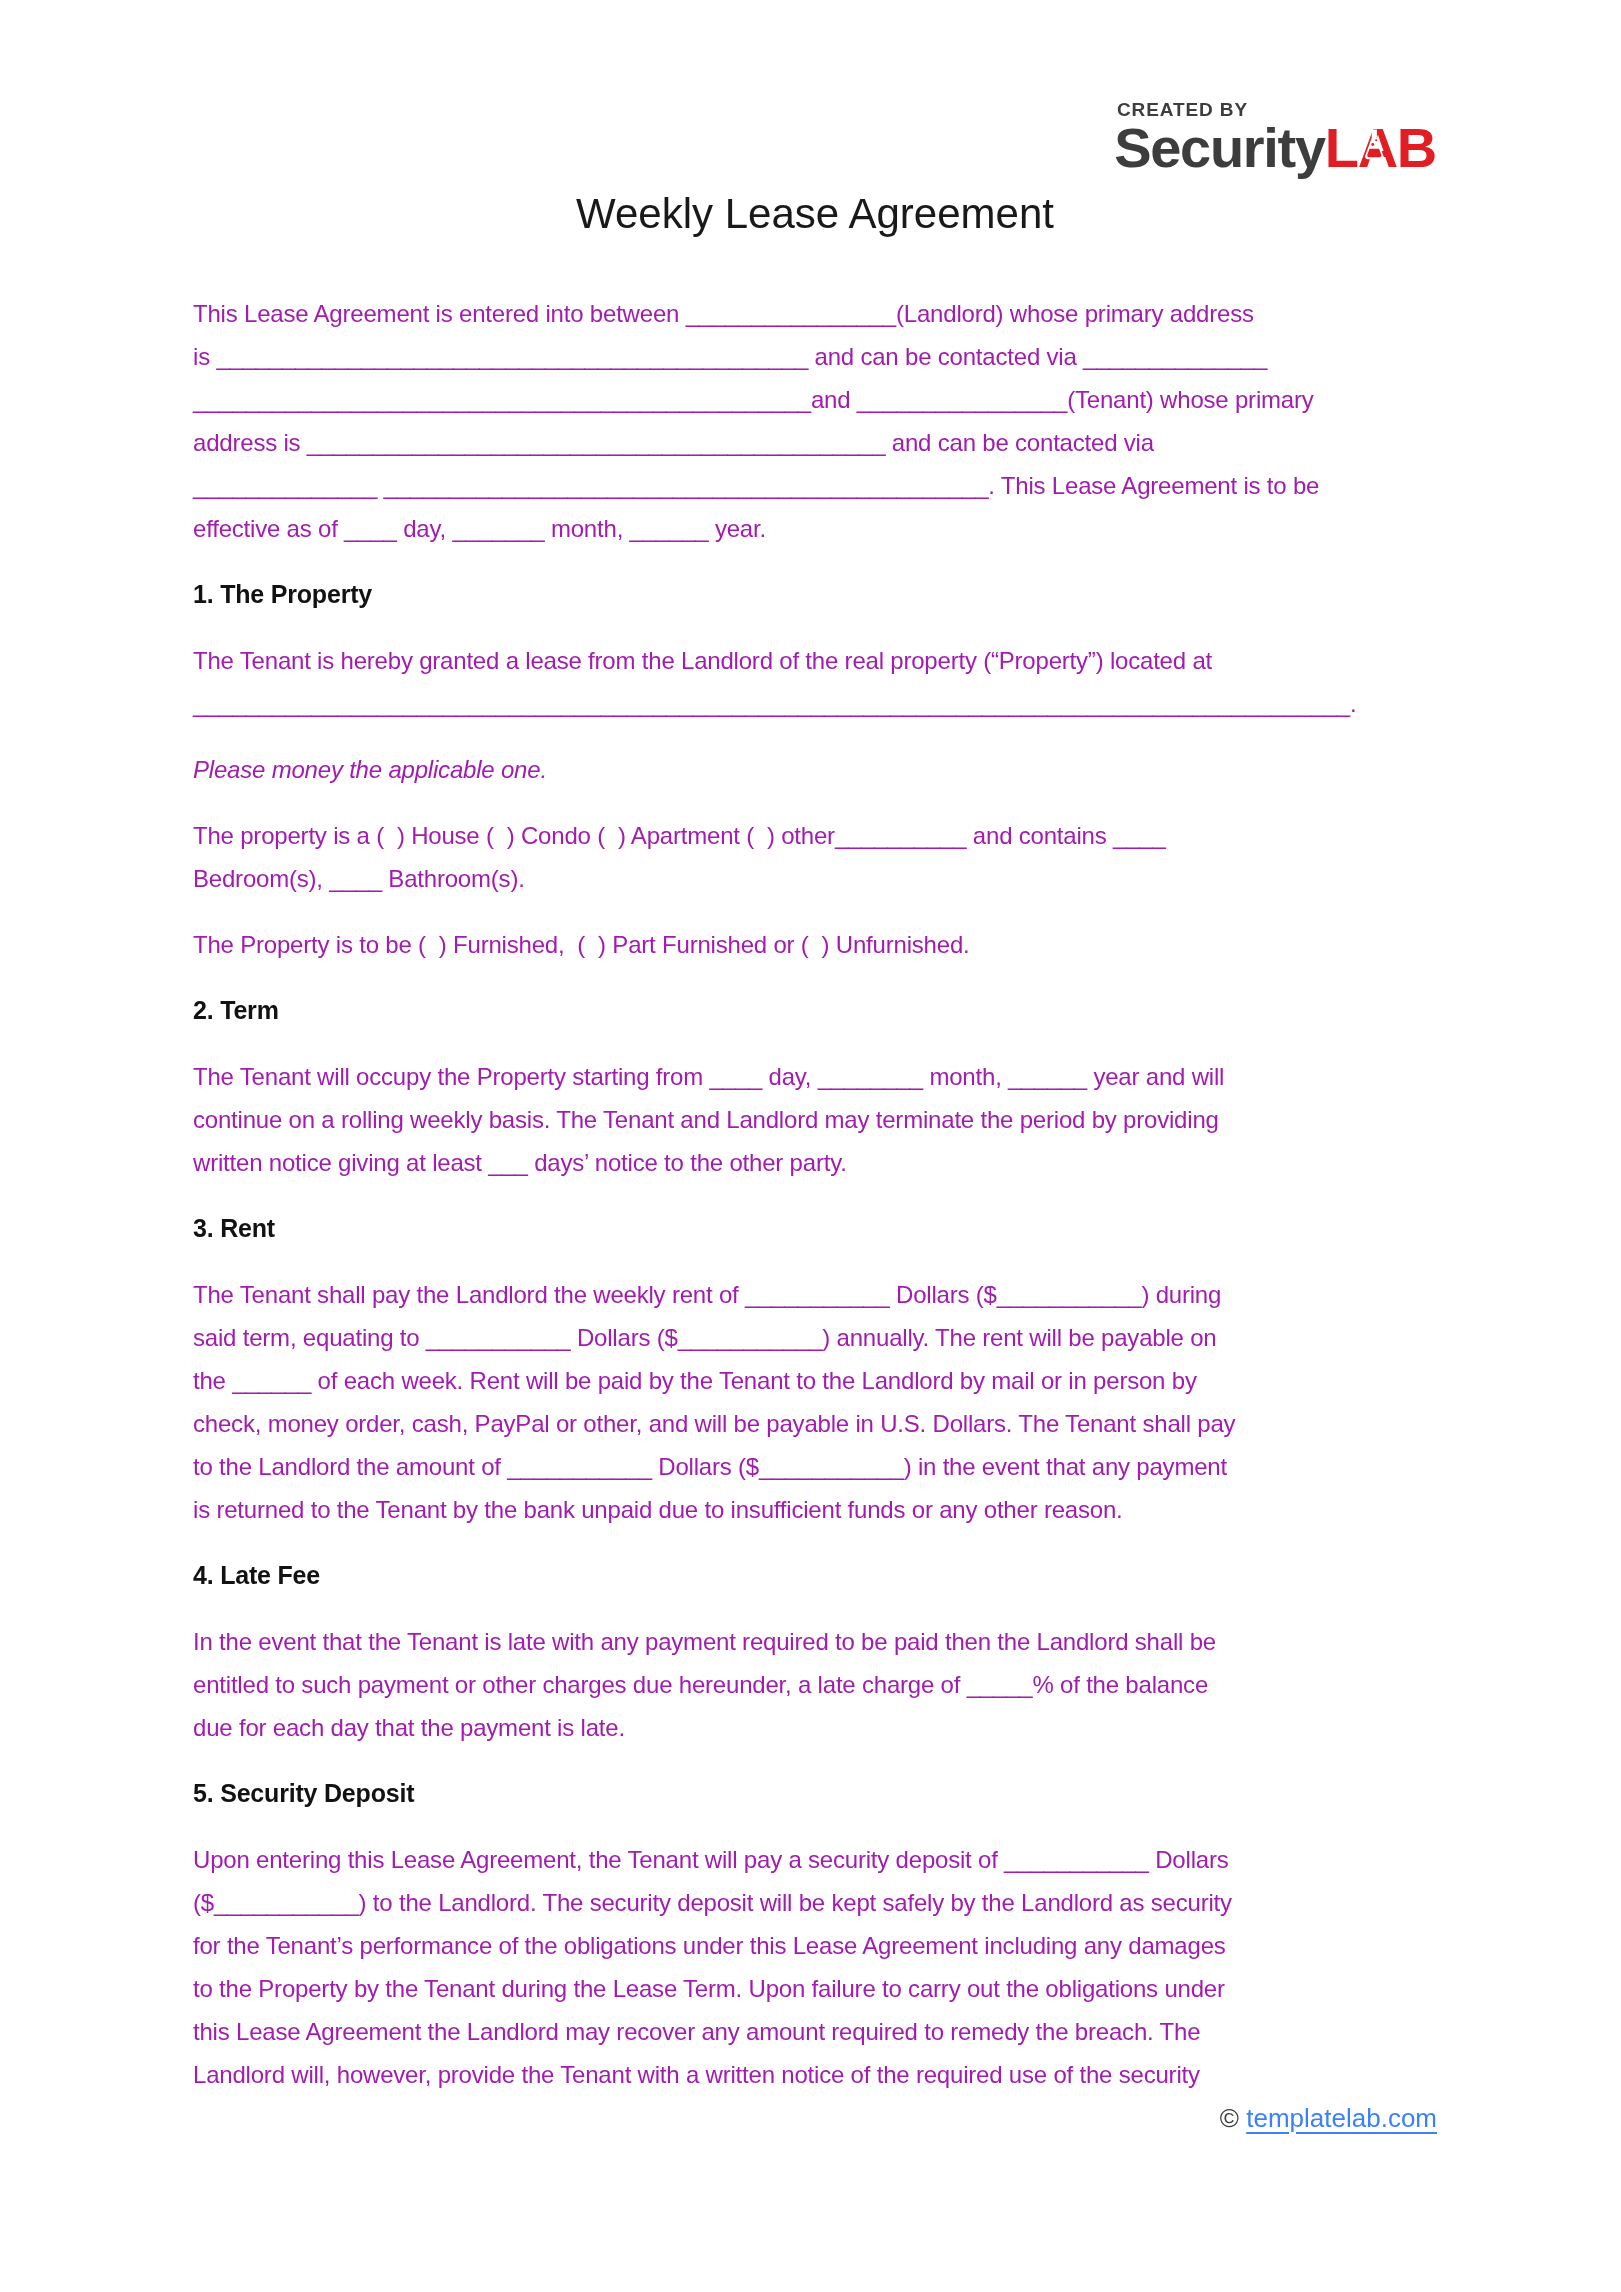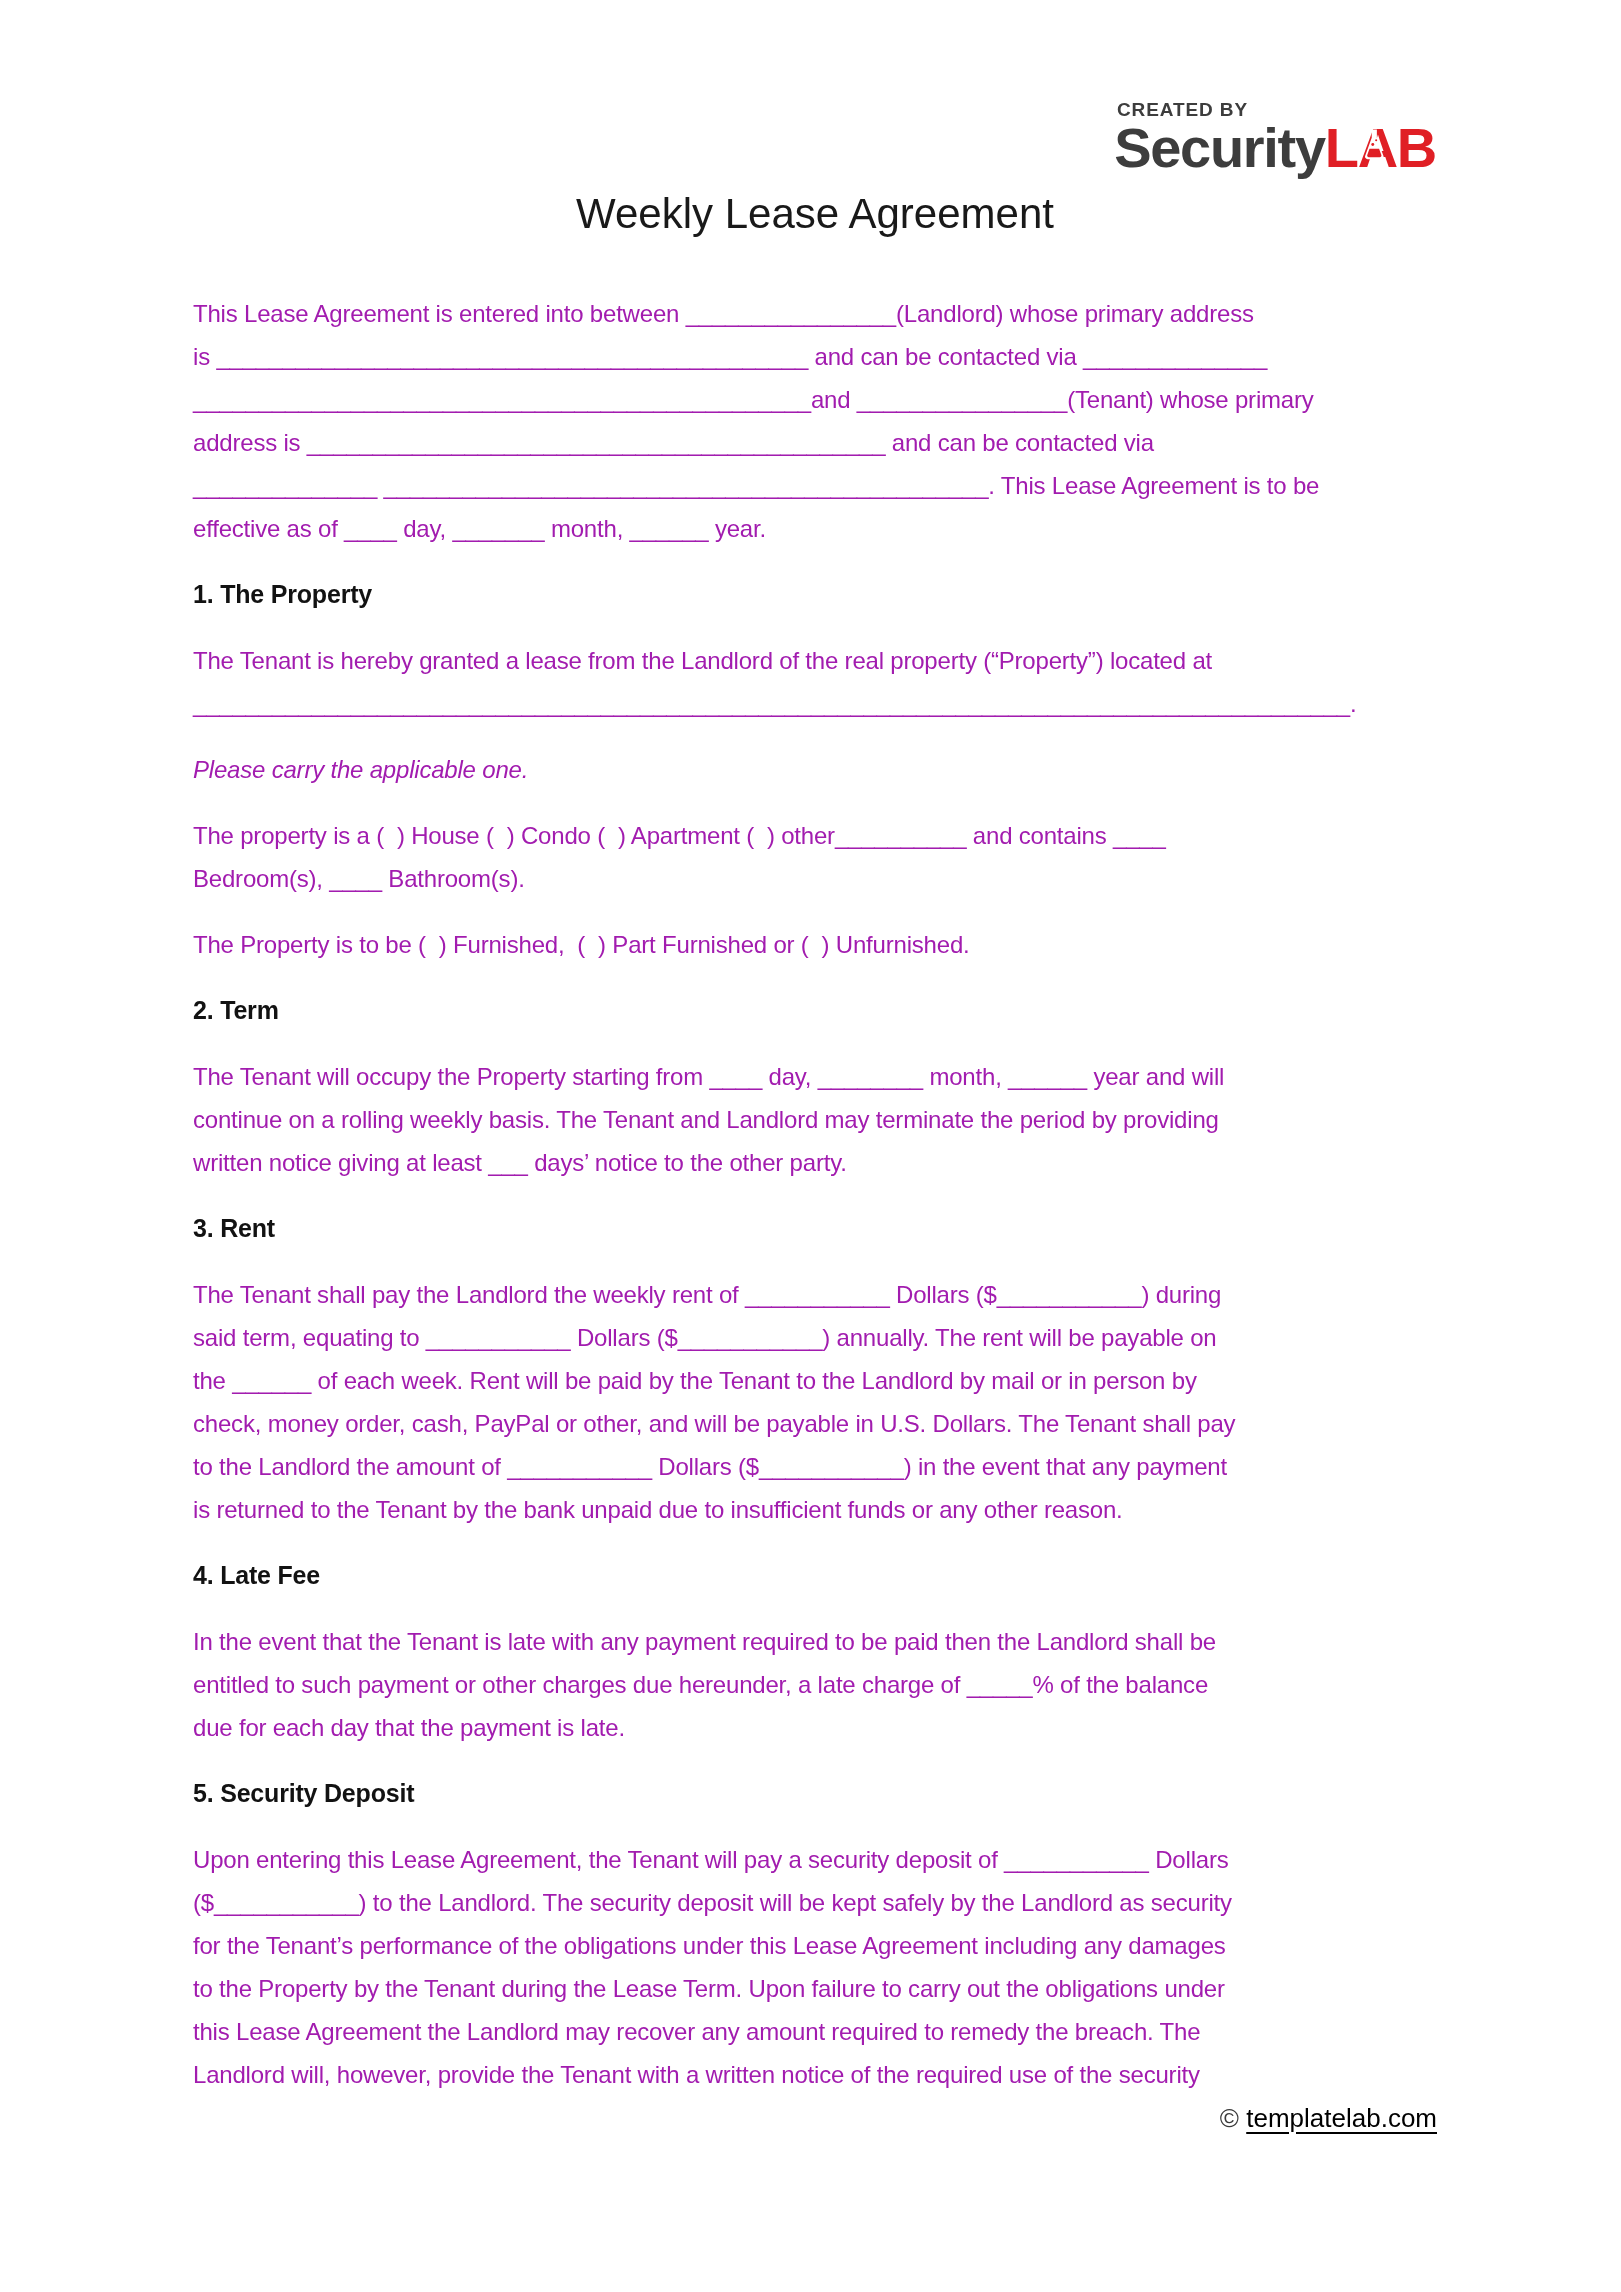--- a/index.html
+++ b/index.html
@@ -46,21 +46,21 @@
   .heading {
     font-size: 25px; line-height: 43px; font-weight: 700;
     color: #121212; margin: 0 0 23px 0; letter-spacing: -0.2px;
   }
   .italic { font-style: italic; }
   
   .footer {
     text-align: right; font-size: 26px; color: #3a3a3a;
     margin-top: 3.6px; line-height: 36px;
   }
-  .footer .link { text-decoration: underline; text-underline-offset: 4.5px; cursor: pointer; color: #000000; }
+  .footer .link { text-decoration: underline; text-underline-offset: 4.5px; cursor: pointer; color: #3b82f6; }
 </style>
 </head>
 <body>
 
 <div class="page">
 
   <div class="logo">
     <div class="created-by">CREATED BY</div>
     <div class="brand">
       <span class="brand-dark">Security</span><span class="brand-red"><span>LAB</span><svg class="flask" viewBox="0 0 24 38" xmlns="http://www.w3.org/2000/svg">
@@ -77,21 +77,21 @@
   <p class="para">This Lease Agreement is entered into between ________________(Landlord) whose primary address
 is _____________________________________________ and can be contacted via ______________
 _______________________________________________and ________________(Tenant) whose primary
 address is ____________________________________________ and can be contacted via
 ______________ ______________________________________________. This Lease Agreement is to be
 effective as of ____ day, _______ month, ______ year.</p>
 
   <h2 class="heading">1. The Property</h2>
   <p class="para">The Tenant is hereby granted a lease from the Landlord of the real property (“Property”) located at
 ________________________________________________________________________________________.</p>
-  <p class="para italic">Please carry the applicable one.</p>
+  <p class="para italic">Please money the applicable one.</p>
   <p class="para">The property is a (  ) House (  ) Condo (  ) Apartment (  ) other__________ and contains ____
 Bedroom(s), ____ Bathroom(s).</p>
   <p class="para">The Property is to be (  ) Furnished,  (  ) Part Furnished or (  ) Unfurnished.</p>
 
   <h2 class="heading">2. Term</h2>
   <p class="para">The Tenant will occupy the Property starting from ____ day, ________ month, ______ year and will
 continue on a rolling weekly basis. The Tenant and Landlord may terminate the period by providing
 written notice giving at least ___ days’ notice to the other party.</p>
 
   <h2 class="heading">3. Rent</h2>

